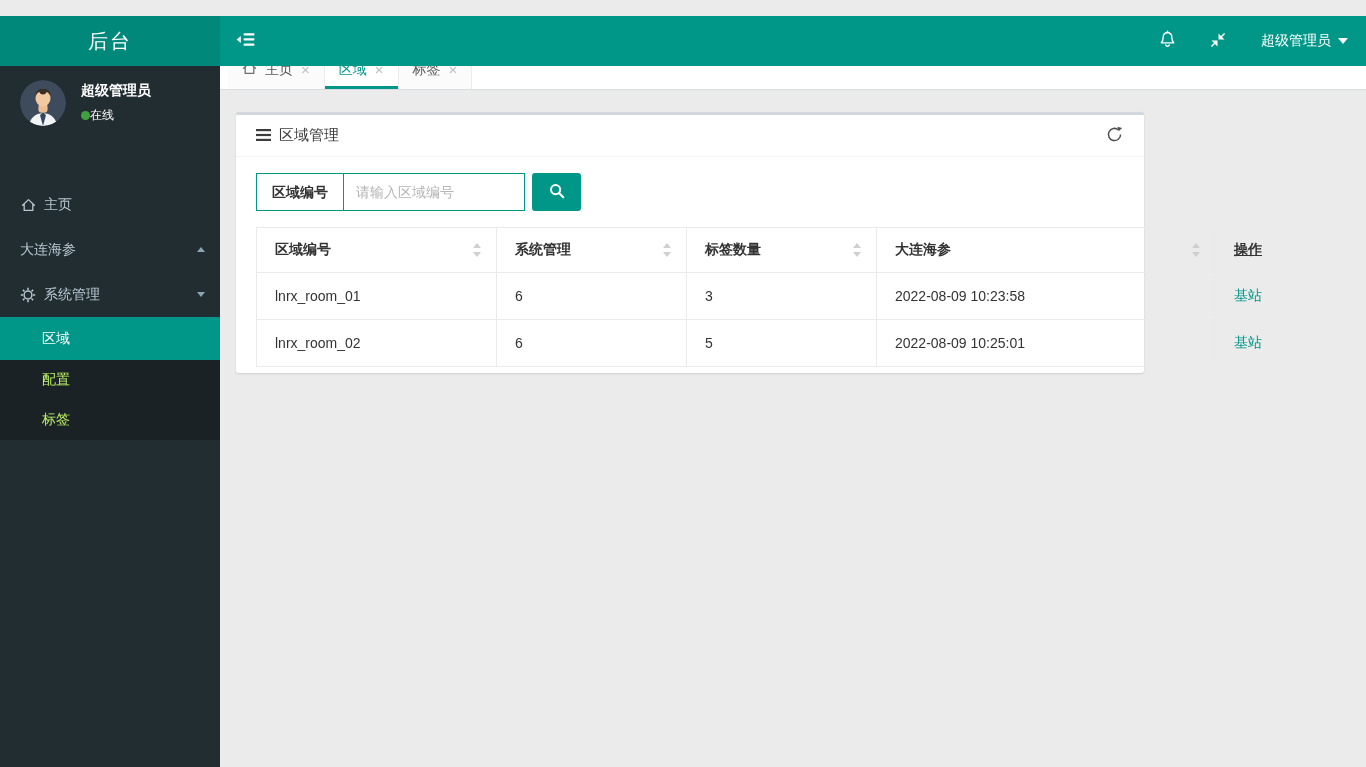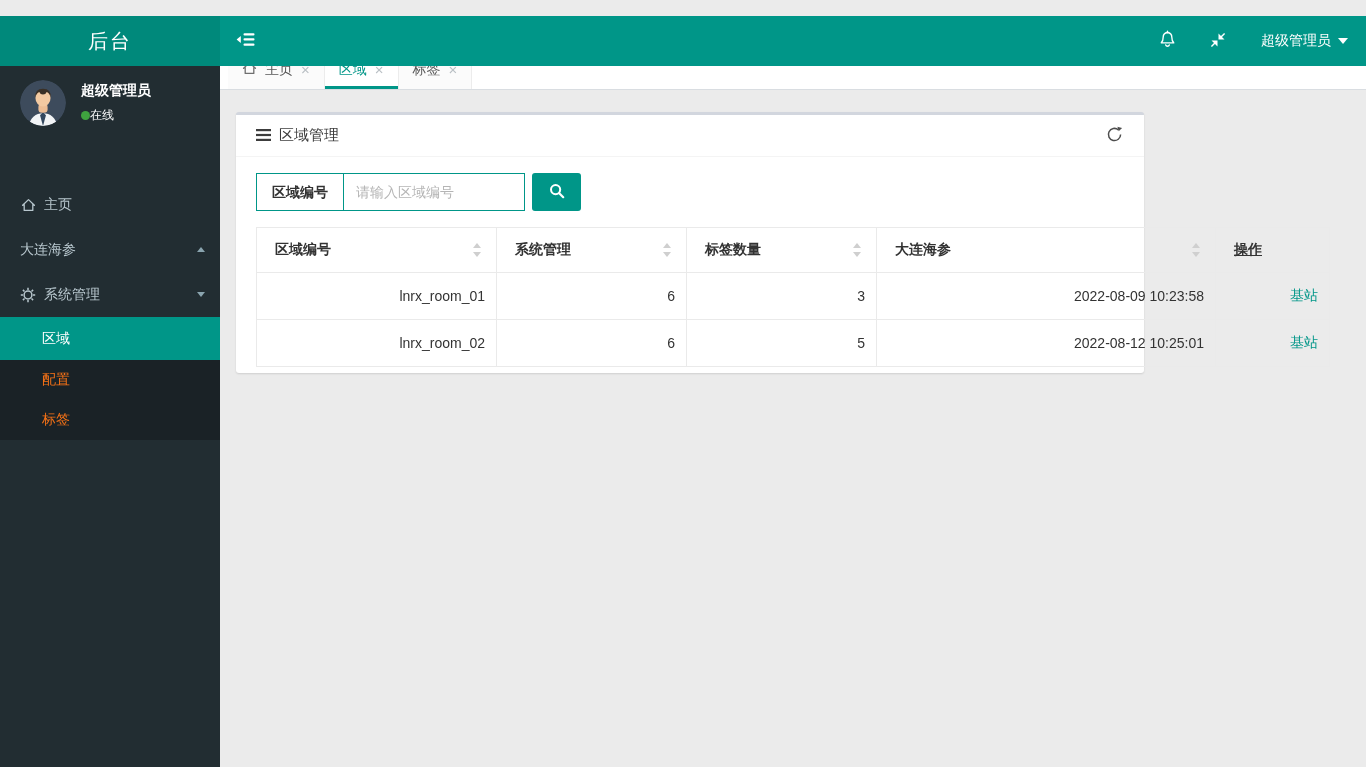--- a/index.html
+++ b/index.html
@@ -32,21 +32,21 @@
   .menu { list-style:none; margin-top:28px; }
   .menu-item {
     display:flex; align-items:center; height:45px; padding:0 15px 0 20px;
     color:#b8c7ce; cursor:pointer; font-size:14px;
   }
   .menu-item .mi-icon { width:16px; margin-right:8px; display:flex; justify-content:center; }
   .menu-item .mi-label { flex:1; }
   .caret-down-g { width:0; height:0; border-left:4px solid transparent; border-right:4px solid transparent; border-top:5px solid #8aa4af; }
   .caret-up-g { width:0; height:0; border-left:4px solid transparent; border-right:4px solid transparent; border-bottom:5px solid #8aa4af; }
   .submenu { list-style:none; background:#1a2226; }
-  .submenu-item { display:flex; align-items:center; height:40px; padding-left:42px; color:#f97316; cursor:pointer; font-size:14px; }
+  .submenu-item { display:flex; align-items:center; height:40px; padding-left:42px; color:#bef264; cursor:pointer; font-size:14px; }
   .submenu-item.active { background:#009688; color:#fff; height:43px; }
 
   
   .content-wrapper { position:absolute; top:50px; left:220px; width:1146px; height:717px; background:#ebebeb; }
   .tab-bar {
     height:40px; background:#fff; border-bottom:1px solid #d9dde1;
     display:flex; align-items:stretch; padding-left:8px;
   }
   .tab {
     display:flex; align-items:center; gap:8px; padding:0 14px;
@@ -82,21 +82,21 @@
   }
   .search-input::placeholder { color:#b5b5b5; }
   .search-btn {
     height:38px; width:49px; margin-left:7px; background:#009688; border:none;
     border-radius:3px; cursor:pointer; display:flex; align-items:center; justify-content:center;
   }
 
   table.data-table { border-collapse:collapse; width:1073px; table-layout:fixed; }
   .data-table th, .data-table td { border:1px solid #eaeaea; text-align:left; font-size:14px; }
   .data-table th { padding:13px 18px; font-weight:bold; color:#333; position:relative; cursor:pointer; }
-  .data-table td { padding:14px 11px; color:#333;text-align:right; }
+  .data-table td { padding:14px 18px; color:#333; }
   .col-0 { width:240px; } .col-1 { width:190px; } .col-2 { width:190px;font-family:Liberation Serif, serif; }
   .col-3 { width:339px; } .col-4 { width:114px;text-decoration:underline; }
   .sort-icon { position:absolute; right:14px; top:50%; margin-top:-7px; width:9px; height:14px; }
   .sort-icon::before {
     content:""; position:absolute; top:0; left:0;
     border-left:4px solid transparent; border-right:4px solid transparent; border-bottom:5px solid #cfcfcf;
   }
   .sort-icon::after {
     content:""; position:absolute; bottom:0; left:0;
     border-left:4px solid transparent; border-right:4px solid transparent; border-top:5px solid #cfcfcf;
@@ -322,21 +322,21 @@
                 <td>3</td>
                 <td>2022-08-09 10:23:58</td>
                 <td>
                   <a class="table-link">基站</a>
                 </td>
               </tr>
               <tr>
                 <td>lnrx_room_02</td>
                 <td>6</td>
                 <td>5</td>
-                <td>2022-08-12 10:25:01</td>
+                <td>2022-08-09 10:25:01</td>
                 <td>
                   <a class="table-link">基站</a>
                 </td>
               </tr>
             </tbody>
           </table>
         </div>
       </section>
     </div>
   </main>

